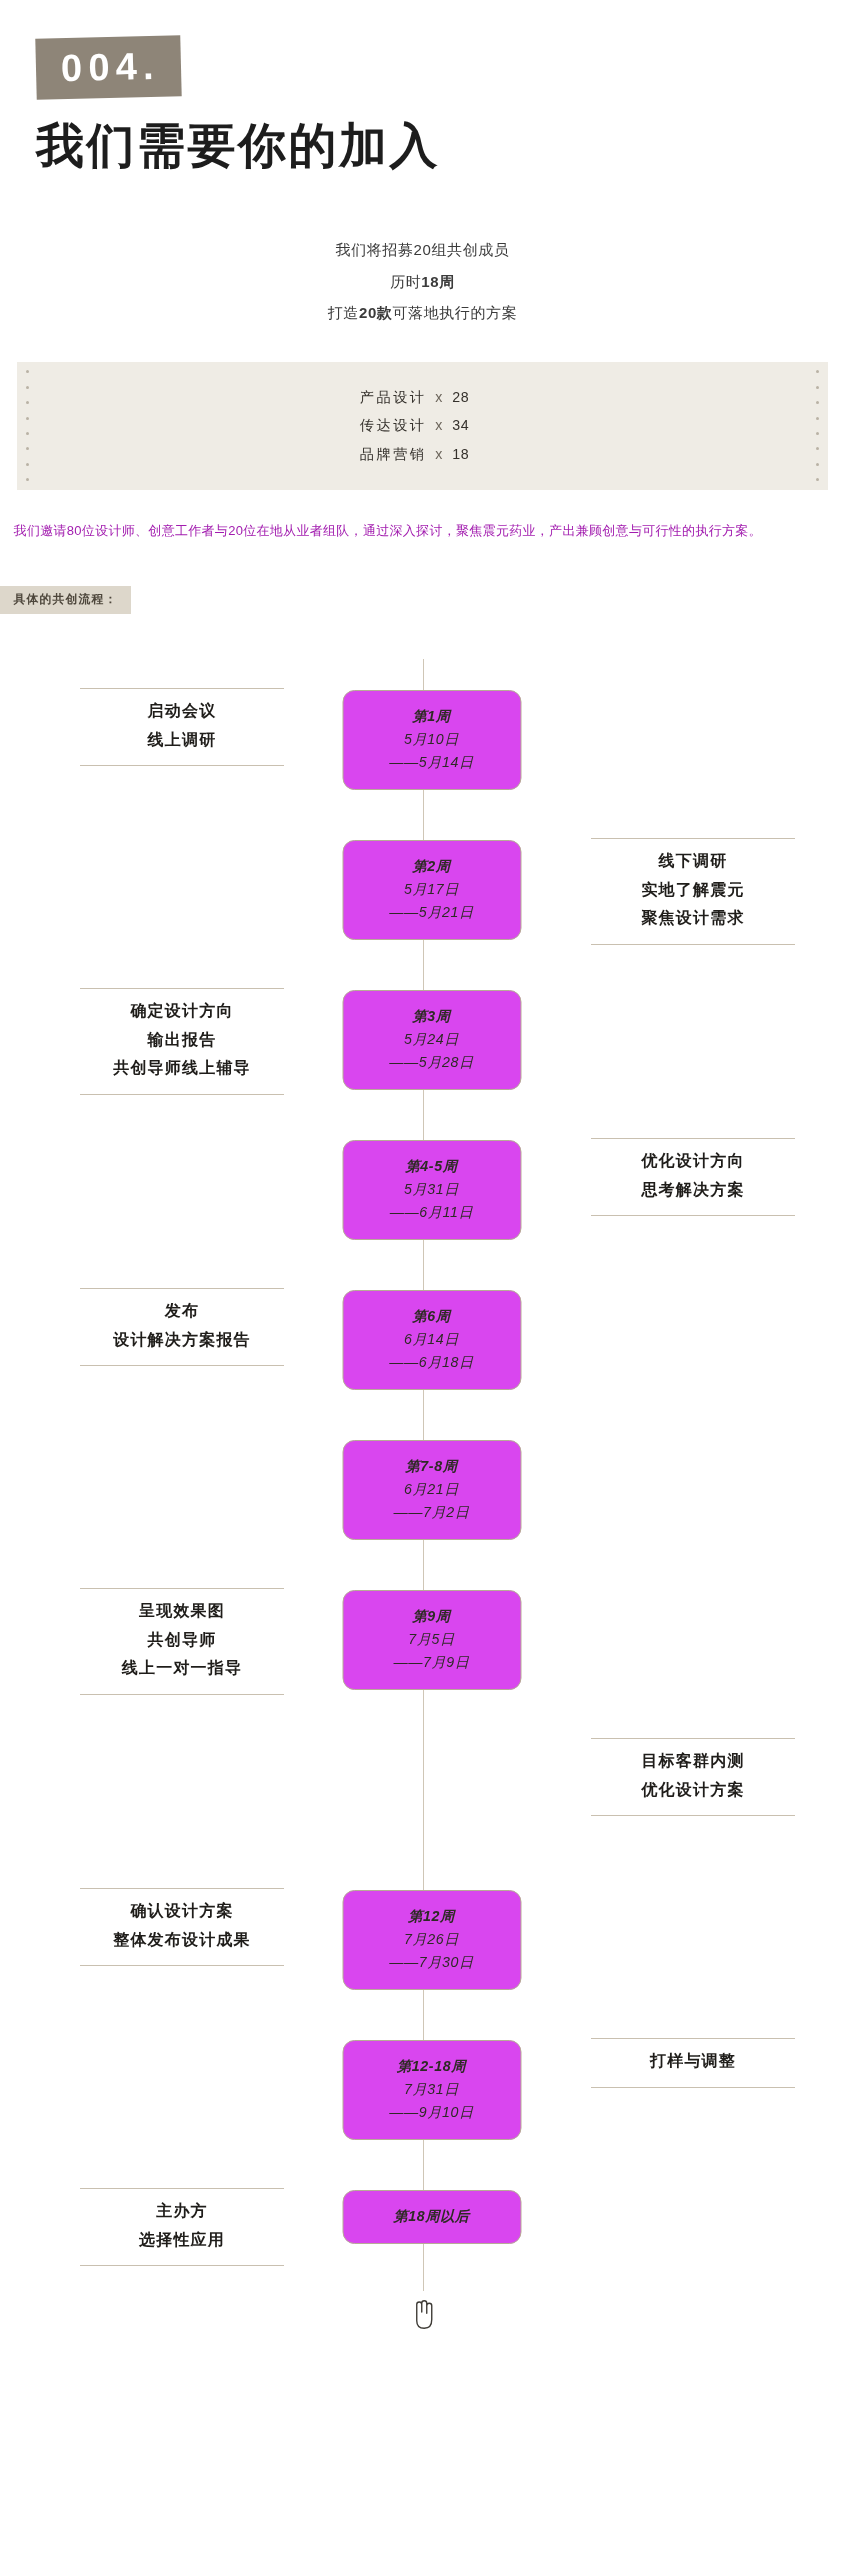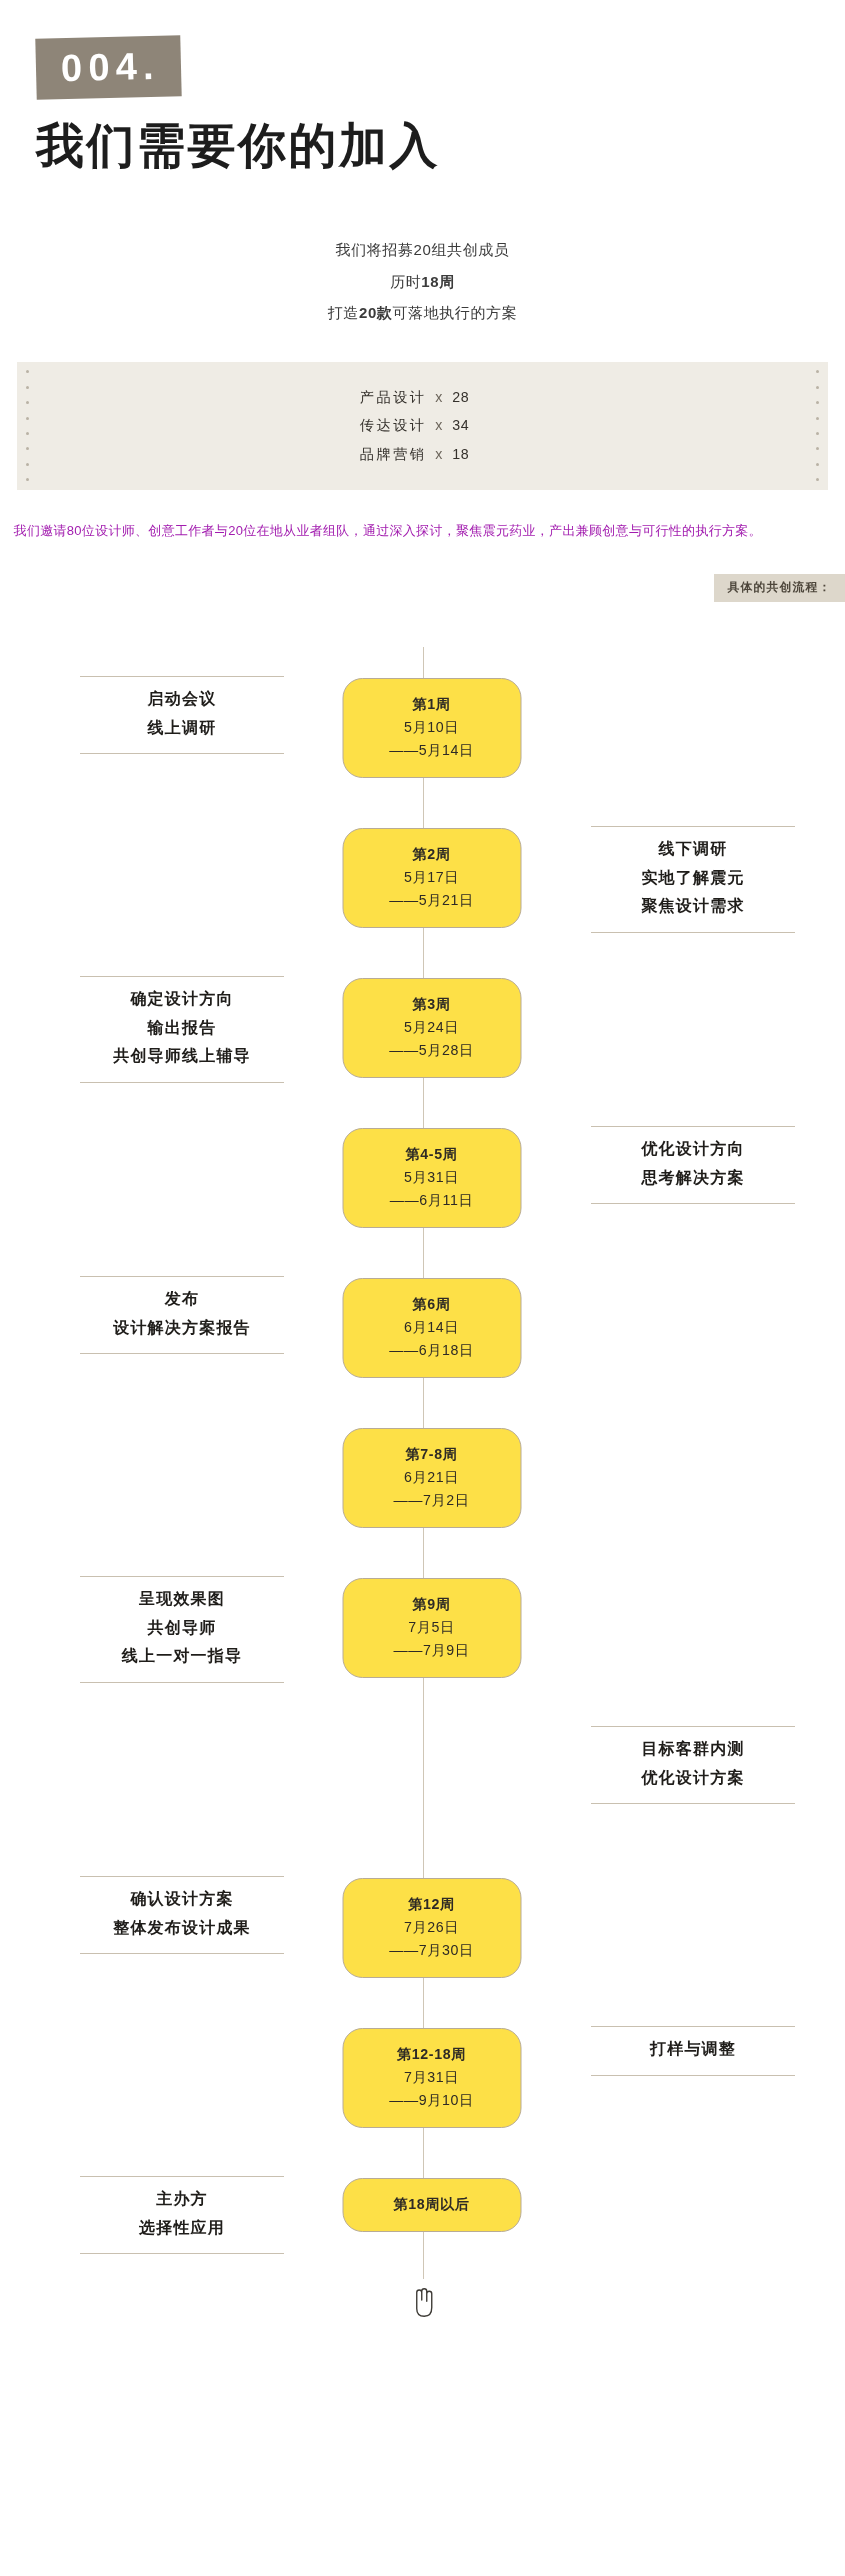--- a/index.html
+++ b/index.html
@@ -106,22 +106,22 @@
   .paragraph {
     margin: 28.5px 13.6px 0 13.6px;
     font-size: 13px;
     line-height: 2.0;
     color: #a21caf;
     letter-spacing: 0.3px;
   }
 
   
   .section-tag-wrap {
-    margin-top: 30px;
-    text-align: right;
+    margin-top: 42px;
+    text-align: left;
   }
   .section-tag {
     display: inline-block;
     background: #ddd7cb;
     color: #4d463b;
     font-size: 11.8px;
     font-weight: bold;
     letter-spacing: 1.2px;
     padding: 5.6px 13.6px 6.2px 13.6px;
   }
@@ -146,29 +146,30 @@
     margin-left: 18px;
   }
   .node {
     position: absolute;
     left: 50%;
     transform: translateX(-50%);
     top: 31px;
     width: 179px;
     box-sizing: border-box;
     border: 1.2px solid #b8ab96;
-    border-radius: 20px;
-    background: #fde047;
+    border-radius: 12px;
+    background: #d946ef;
     padding: 13.6px 0 15px 0;
     text-align: center;
     font-size: 14.2px;
     line-height: 1.62;
     color: #2e2a25;
     letter-spacing: 0.6px;
     z-index: 2;
+    font-style: italic;
   }
   .node .wk { font-weight: bold; }
   .node .d1 { }
   .node .d2 { }
   .side {
     position: absolute;
     top: 28.5px;
     width: 204px;
     box-sizing: border-box;
     font-size: 16px;

